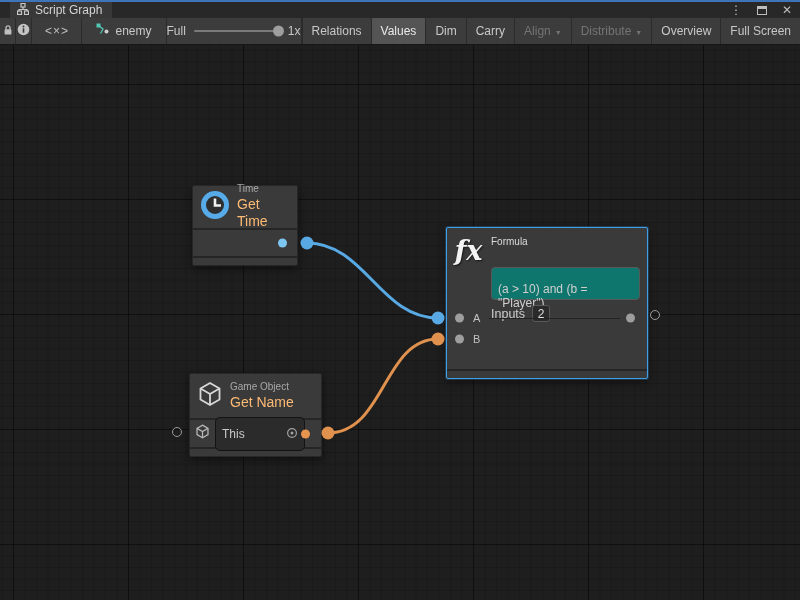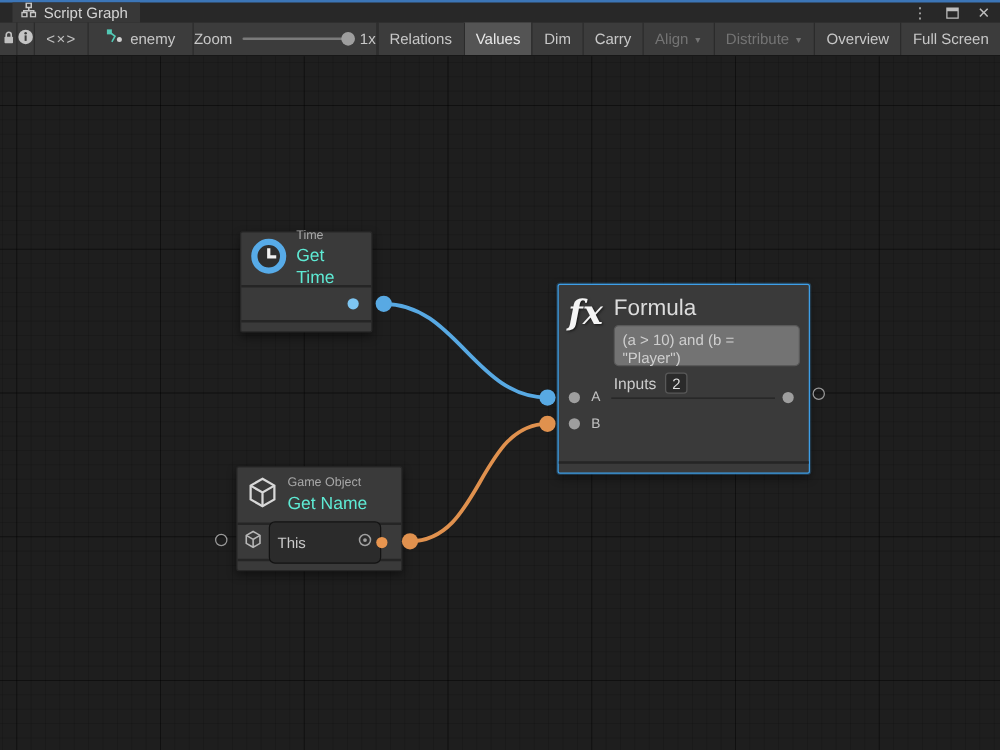--- a/index.html
+++ b/index.html
@@ -45,39 +45,39 @@
     background-position:13px 0, 0 39px, 13px 0, 0 39px; }
 
   .wires { position:absolute; left:0; top:0; z-index:6; pointer-events:none; }
 
   
   .node { position:absolute; background:#3A3A3A; border:1px solid #272727; border-radius:2px;
           box-shadow:0 3px 8px rgba(0,0,0,0.45); z-index:3; }
   .n-head { display:flex; align-items:center; gap:7px; padding:17px 7px; }
   .n-titles { display:flex; flex-direction:column; line-height:1.25; }
   .n-cat { font-size:10px; color:#A8A8A8; }
-  .n-name { font-size:14px; color:#5eead4; }
+  .n-name { font-size:14px; color:#fdba74; }
   .n-foot { height:9px; border-top:2px solid #252525; }
   .dot { width:9px; height:9px; border-radius:50%; }
 
   
   .node-time { left:192px; top:140px; width:106px; }
   .node-time .n-head { height:42px; }
   .node-time .n-body { position:relative; height:28px; border-top:2px solid #252525; }
   .out-blue { position:absolute; right:10px; top:50%; transform:translateY(-50%); background:#7EC6F2; }
 
   
   .node-formula { left:446px; top:182px; width:202px; height:152px; border:1px solid #3E9FE8;
                   box-shadow:0 0 0 1px rgba(62,159,232,0.25), 0 3px 8px rgba(0,0,0,0.45); }
   .f-head { display:flex; gap:6px; padding:8px 7px 0 5px; }
   .fx-icon { width:33px; text-align:center; font-family:"DejaVu Serif", serif; font-style:italic; font-weight:bold;
              font-size:27px; line-height:30px; color:#F4F4F4; text-shadow:1px 1px 2px rgba(0,0,0,0.6); }
   .f-content { flex:1; min-width:0; }
-  .f-title { font-size:18px; color:#DCDCDC; margin-bottom:3px; }
-  .f-expr { background:#737373; border:1px solid #595959; border-radius:4px; padding:4px 6px;
+  .f-title { font-size:10px; color:#DCDCDC; margin-bottom:20px; }
+  .f-expr { background:#0f766e; border:1px solid #595959; border-radius:4px; padding:14px 6px;
             font-size:12px; line-height:14px; color:#CFCFCF; height:33px; }
   .f-inputs { display:flex; align-items:center; gap:7px; margin-top:5px; font-size:12.5px; color:#CCCCCC; }
   .f-count { background:#2A2A2A; border:1px solid #595959; border-radius:3px; min-width:18px; height:17px;
              line-height:16px; text-align:center; font-size:12px; color:#DDDDDD; }
   .p-row { position:absolute; left:0; right:0; height:20px; }
   .p-row.row-a { top:80px; } .p-row.row-b { top:101px; }
   .p-dot { position:absolute; left:8px; top:50%; transform:translateY(-50%); background:#9E9E9E; }
   .p-dot-r { position:absolute; right:12px; top:50%; transform:translateY(-50%); background:#9E9E9E; }
   .p-label { position:absolute; left:26px; top:50%; transform:translateY(-50%); font-size:11px; color:#C2C2C2; }
   .p-line { position:absolute; left:42px; right:27px; top:50%; height:1px; background:#232323; }
@@ -147,21 +147,21 @@
       <span>
         <svg width="13" height="13" viewBox="0 0 13 13">
           <path d="M2.5 2.5 L7 6 L4.5 10.5" fill="none" stroke="#52C8B4" stroke-width="1.3"></path>
           <rect x="0.5" y="0.5" width="4" height="4" fill="#52C8B4"></rect>
           <circle cx="10.5" cy="8.5" r="2" fill="#CFCFCF"></circle>
         </svg>
       </span>
       <span>enemy</span>
     </div>
     <div class="tb-zoomarea">
-      <span>Zoom</span>
+      <span>Full</span>
       <span class="zoom-track">
         <span class="zoom-handle"></span>
       </span>
       <span>1x</span>
     </div>
     <div class="tb-buttons">
       <div class="tb-btn">
         <span>Relations</span>
       </div>
       <div class="tb-btn active">

